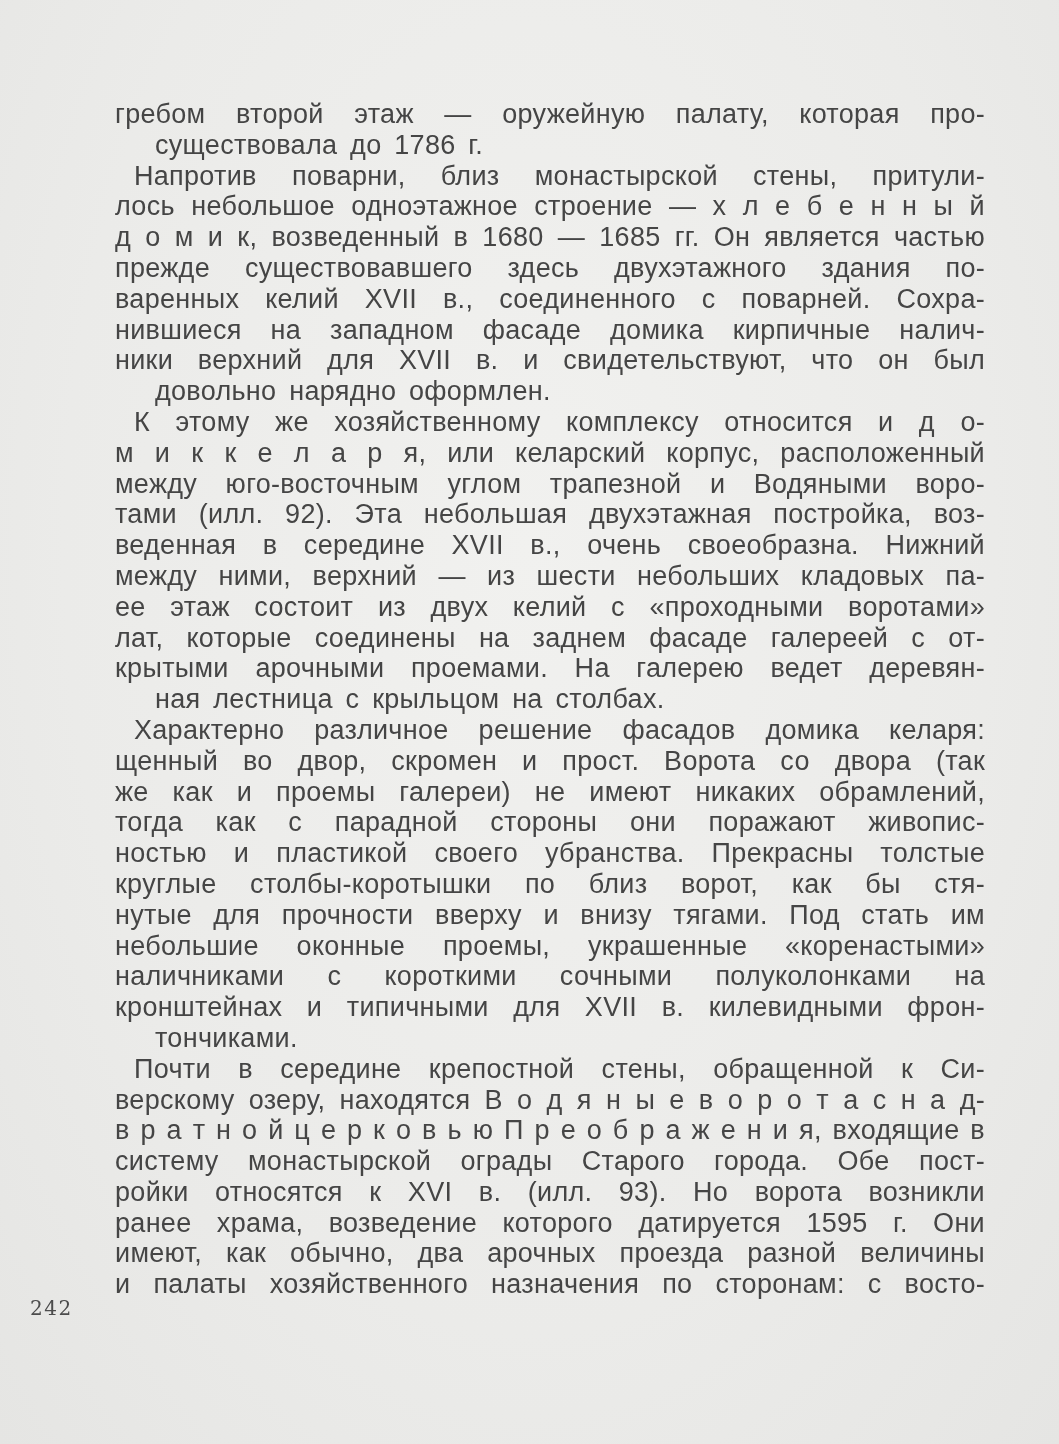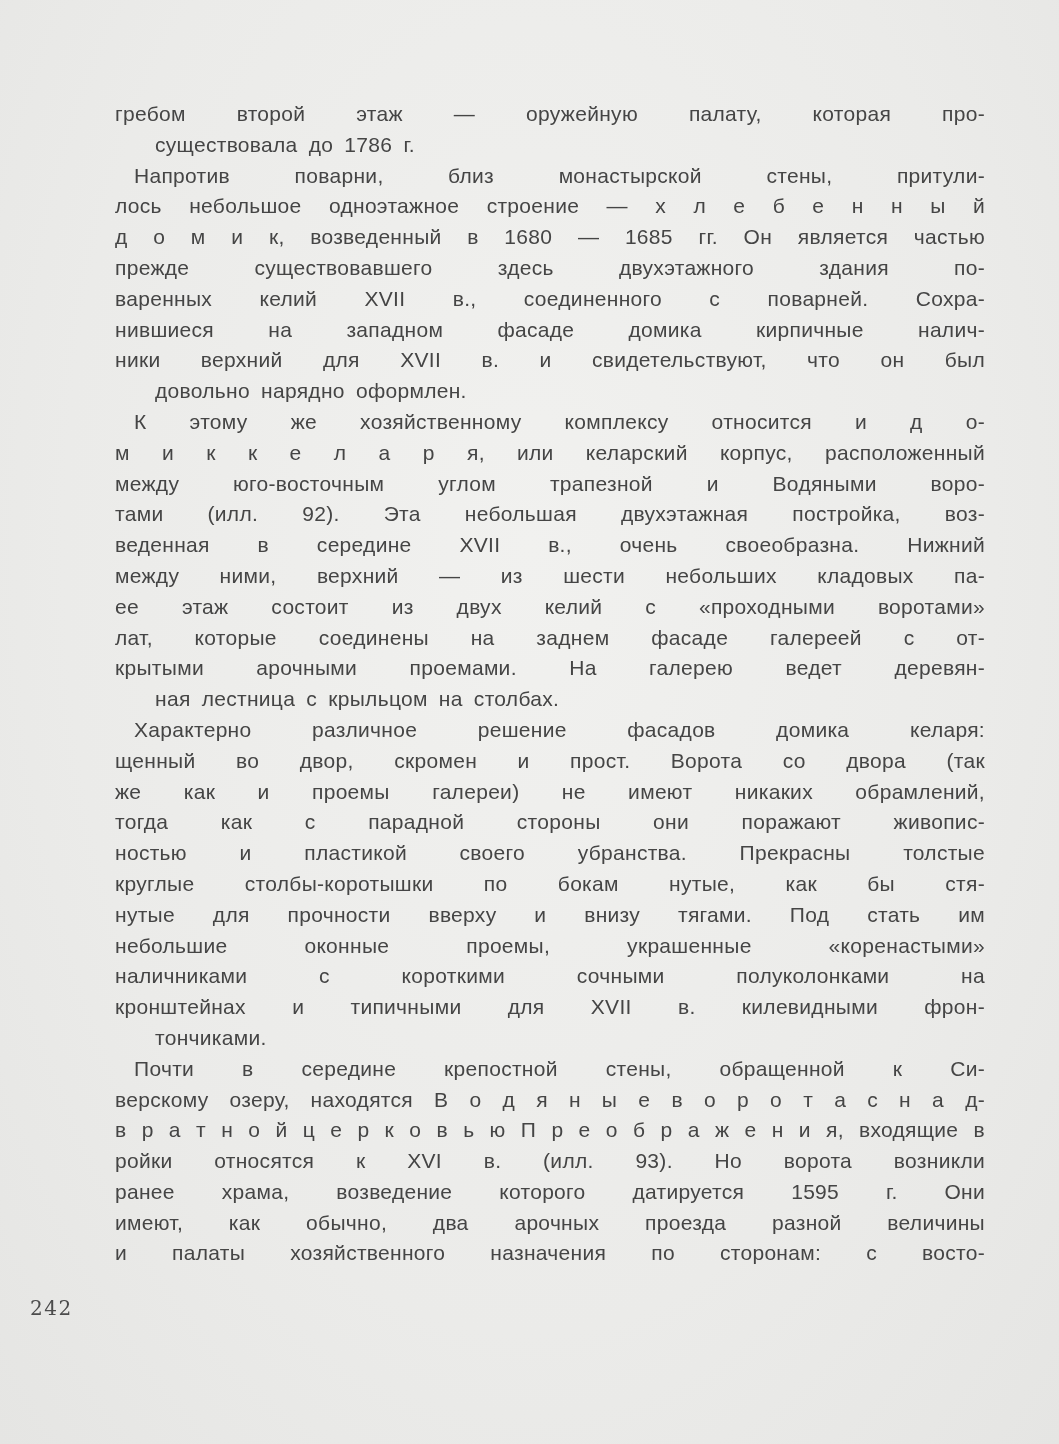--- a/index.html
+++ b/index.html
@@ -22,21 +22,21 @@
     position: absolute;
     left: 115px;
     top: 99px;
     width: 870px;
     color: #454545;
   }
   .paragraph {
     margin: 0;
   }
   .line {
-    font-size: 21px;
+    font-size: 27px;
     line-height: 30.8px;
     letter-spacing: 0.3px;
     text-align: justify;
     text-align-last: justify;
     white-space: normal;
   }
   .line.indent {
     text-indent: 19px;
   }
   .line.flush {
@@ -86,30 +86,31 @@
         <div class="line">лат, которые соединены на заднем фасаде галереей с от-</div>
         <div class="line">крытыми арочными проемами. На галерею ведет деревян-</div>
         <div class="line flush">ная лестница с крыльцом на столбах.</div>
       </div>
       <div class="paragraph">
         <div class="line indent">Характерно различное решение фасадов домика келаря:</div>
         <div class="line">щенный во двор, скромен и прост. Ворота со двора (так</div>
         <div class="line">же как и проемы галереи) не имеют никаких обрамлений,</div>
         <div class="line">тогда как с парадной стороны они поражают живопис-</div>
         <div class="line">ностью и пластикой своего убранства. Прекрасны толстые</div>
-        <div class="line">круглые столбы-коротышки по бокам нутые, как бы стя-</div>
+        <div class="line">круглые столбы-коротышки по близ ворот, как бы стя-</div>
         <div class="line">нутые для прочности вверху и внизу тягами. Под стать им</div>
         <div class="line">небольшие оконные проемы, украшенные «коренастыми»</div>
         <div class="line">наличниками с короткими сочными полуколонками на</div>
         <div class="line">кронштейнах и типичными для XVII в. килевидными фрон-</div>
         <div class="line flush">тончиками.</div>
       </div>
       <div class="paragraph">
         <div class="line indent">Почти в середине крепостной стены, обращенной к Си-</div>
         <div class="line">верскому озеру, находятся В о д я н ы е в о р о т а с н а д-</div>
         <div class="line">в р а т н о й ц е р к о в ь ю П р е о б р а ж е н и я, входящие в</div>
+        <div class="line">систему монастырской ограды Старого города. Обе пост-</div>
         <div class="line">ройки относятся к XVI в. (илл. 93). Но ворота возникли</div>
         <div class="line">ранее храма, возведение которого датируется 1595 г. Они</div>
         <div class="line">имеют, как обычно, два арочных проезда разной величины</div>
         <div class="line">и палаты хозяйственного назначения по сторонам: с восто-</div>
       </div>
     </div>
 </div>
 
 </body></html>

